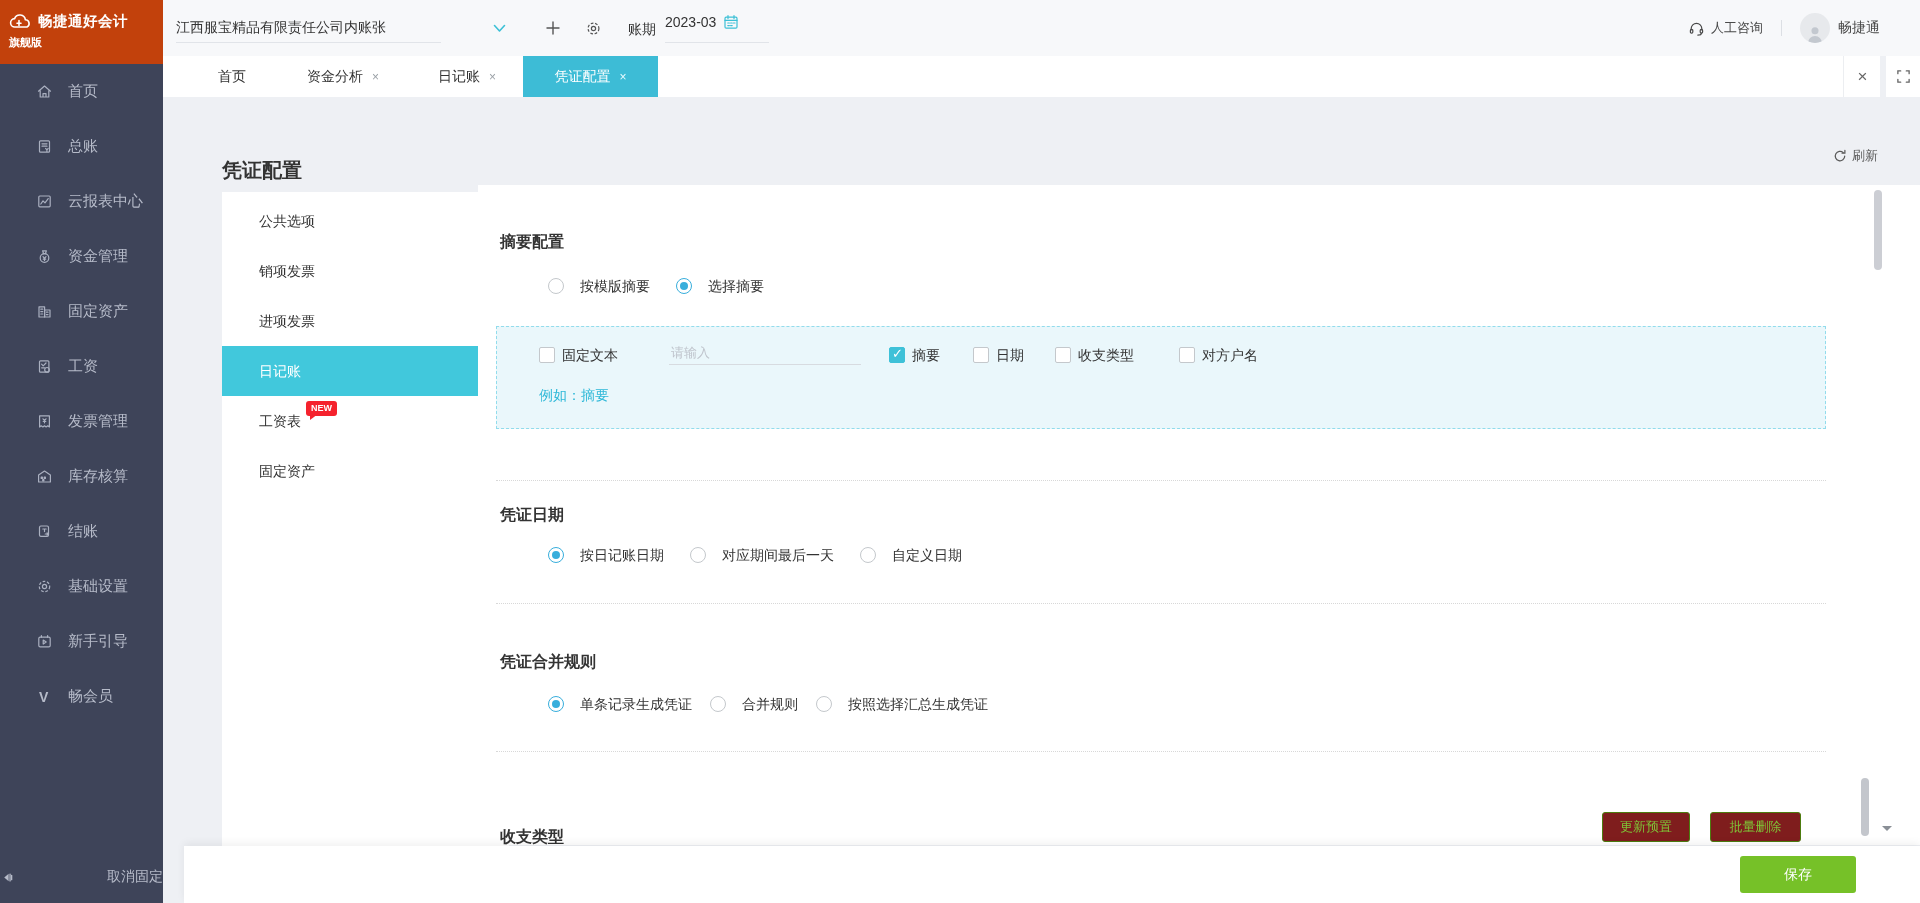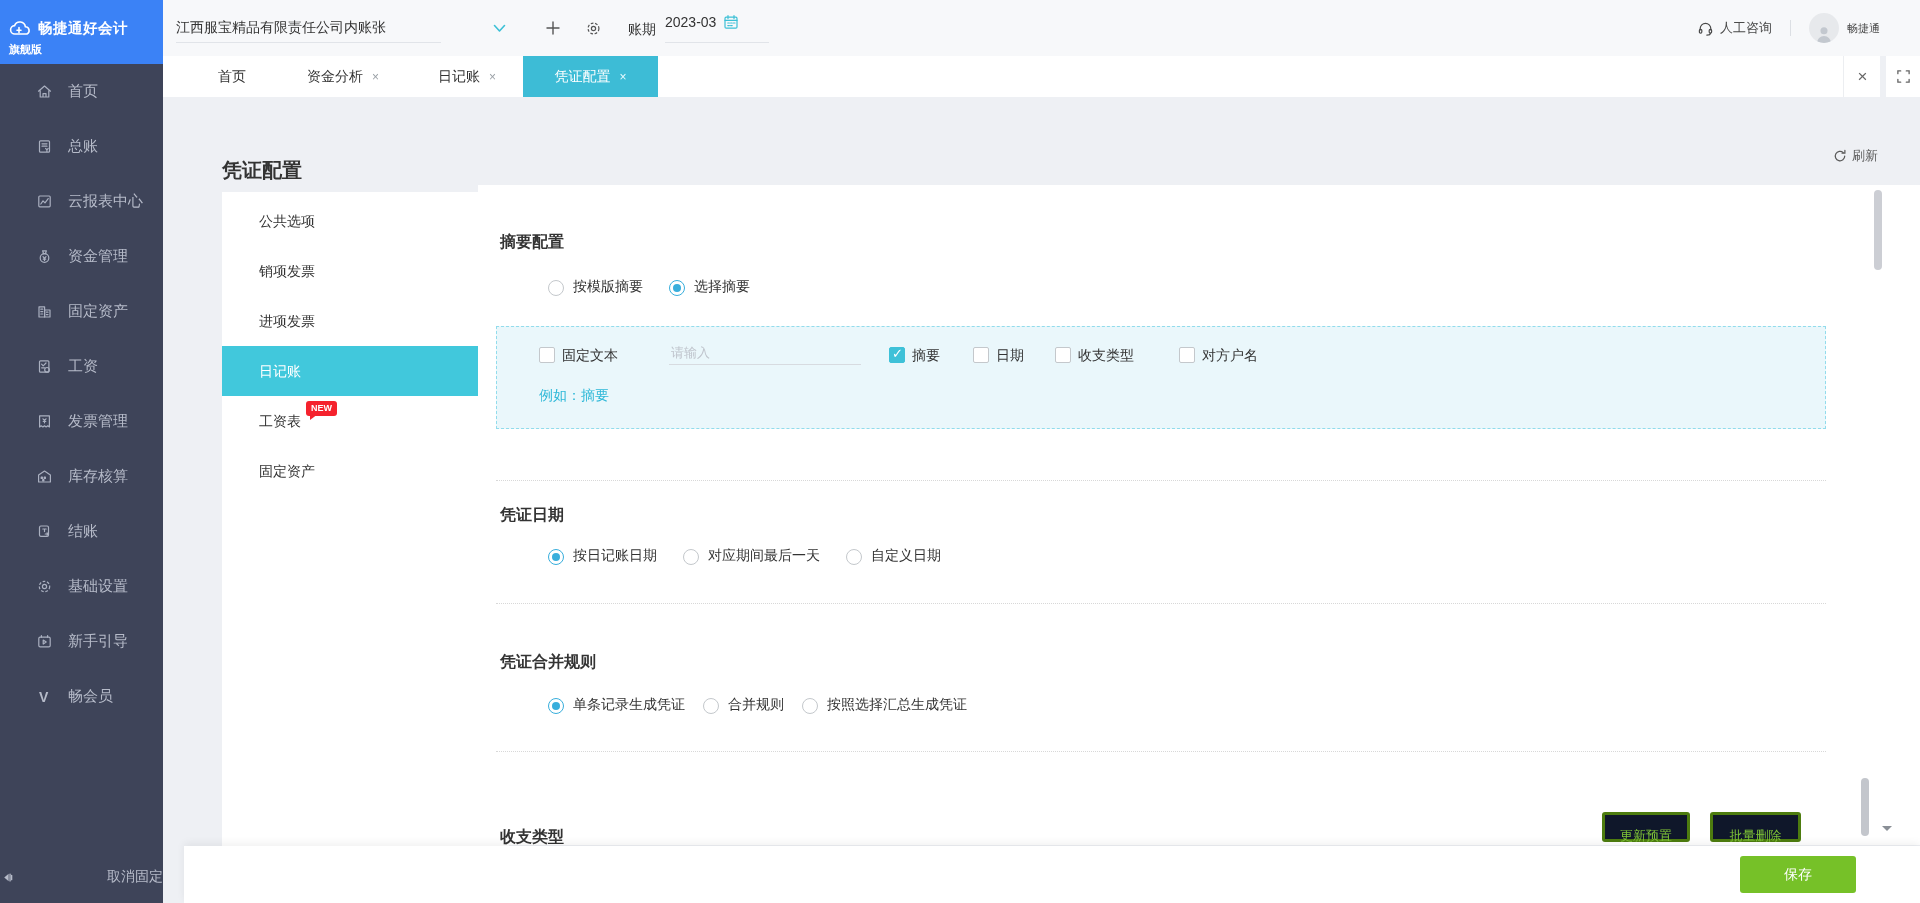--- a/index.html
+++ b/index.html
@@ -2,42 +2,42 @@
 <html><head>
 <meta charset="utf-8">
 <style>
   html,body{margin:0;padding:0}
   body{width:1920px;height:903px;position:relative;overflow:hidden;background:#eef0f4;
        font-family:"Liberation Sans","DejaVu Sans",sans-serif;color:#333;font-size:14px}
   svg{display:block}
 
   
   .sidebar{position:absolute;left:0;top:0;width:163px;height:903px;background:#3e4459}
-  .logo{position:absolute;left:0;top:0;width:170px;height:64px;background:#3b82f6;color:#fff;box-sizing:border-box;padding:19px 0 0 9px}
+  .logo{position:absolute;left:0;top:0;width:170px;height:64px;background:#c2410c;color:#fff;box-sizing:border-box;padding:12px 0 0 9px}
   .logo-row{display:flex;align-items:center;gap:5px}
   .logo-title{font-size:14.5px;font-weight:bold;letter-spacing:.5px}
   .logo-sub{font-size:11px;font-weight:bold;margin-top:4px}
   .menu{position:absolute;top:64px;left:0;right:0}
   .mitem{height:55px;display:flex;align-items:center;padding-left:36px;color:#b6bbc9;font-size:15px;cursor:pointer}
   .mitem svg,.mitem .micon{margin-right:15px;flex:0 0 auto}
   .unpin{position:absolute;bottom:10px;left:0;width:163px;height:32px;display:flex;align-items:center;justify-content:space-between;gap:4px;color:#b6bbc9;font-size:14px;cursor:pointer}
 
   
   .topbar{position:absolute;left:163px;top:0;width:1757px;height:56px;background:#f7f8fa}
   .company{position:absolute;left:13px;top:14px;width:265px;height:28px;display:flex;align-items:center;border-bottom:1px solid #e1e4e9;font-size:14px;color:#333;cursor:pointer}
   .co-chevron{position:absolute;left:330px;top:24px;cursor:pointer}
   .tb-plus{position:absolute;left:382px;top:20px;cursor:pointer}
   .tb-gear{position:absolute;left:422px;top:20px;cursor:pointer}
   .period-label{position:absolute;left:465px;top:21px;font-size:14px;color:#333}
   .period{position:absolute;left:502px;top:14px;width:104px;height:28px;display:flex;align-items:flex-start;gap:7px;border-bottom:1px solid #e1e4e9;font-size:14px;color:#333;cursor:pointer}
   .tb-right{position:absolute;right:40px;top:0;height:56px;display:flex;align-items:center}
   .help{display:flex;align-items:center;gap:6px;font-size:13px;color:#4a4a4a;cursor:pointer}
   .tb-sep{width:1px;height:16px;background:#dcdfe4;margin:0 18px}
   .avatar{width:30px;height:30px;border-radius:50%;background:#e7e9ec;display:flex;align-items:flex-end;justify-content:center;overflow:hidden;margin-right:8px}
-  .uname{font-size:11px;color:#4a4a4a;cursor:pointer}
+  .uname{font-size:14px;color:#4a4a4a;cursor:pointer}
 
   
   .tabrow{position:absolute;left:163px;top:56px;width:1757px;height:41px;background:#fff}
   .tab{position:absolute;top:0;height:41px;display:flex;align-items:center;gap:9px;font-size:14px;color:#333;cursor:pointer}
   .tab .x{font-size:12px;color:#9aa0a6;cursor:pointer}
   .tab.active{background:#3dbcd6;color:#fff;justify-content:center;padding:0 18px}
   .tab.active .x{color:#eafcff}
   .t0{left:55px}.t1{left:144px}.t2{left:275px}.t3{left:360px;width:99px}
   .wbox{position:absolute;top:0;width:37px;height:41px;background:#fff;display:flex;align-items:center;justify-content:center;cursor:pointer}
   .wbox.xb{left:1680px;border-left:1px solid #eceef1;color:#666;font-size:17px}
@@ -55,37 +55,37 @@
   .badge{position:absolute;left:84px;top:5px;background:#f5222d;color:#fff;font-size:9px;font-weight:bold;line-height:1;padding:3px 5px;border-radius:3px}
   .badge::after{content:"";position:absolute;left:4px;bottom:-4px;border:4px solid transparent;border-top-color:#f5222d;border-left-color:#f5222d;border-width:3px 4px}
   .s-chev{position:absolute;right:18px;top:21px}
 
   
   .form{position:absolute;left:478px;top:185px;width:1654px;height:660px;background:#fff;overflow:hidden}
   .sec-title{position:absolute;left:22px;font-size:16px;font-weight:bold;color:#333}
   .st1{top:47px}.st2{top:320px}.st3{top:467px}.st4{top:642px}
   .rrow{position:absolute;left:70px;display:flex;align-items:center}
   .rr1{top:93px;gap:26px}.rr2{top:362px;gap:26px}.rr3{top:511px;gap:18px}
-  .ritem{display:flex;align-items:flex-end;gap:9px;font-size:14px;color:#333;cursor:pointer}
+  .ritem{display:flex;align-items:flex-start;gap:16px;font-size:14px;color:#333;cursor:pointer}
   .radio{width:16px;height:16px;border-radius:50%;border:1px solid #c4c8cc;background:#fff;box-sizing:border-box;position:relative;flex:0 0 auto}
   .radio.on{border-color:#38aedc}
   .radio.on::after{content:"";position:absolute;left:3px;top:3px;width:8px;height:8px;border-radius:50%;background:#38aedc}
   .bluepanel{position:absolute;left:18px;top:141px;width:1330px;height:103px;background:#eaf7fb;border:1px dashed #92dcec;box-sizing:border-box}
   .cbitem{position:absolute;display:flex;align-items:flex-start;gap:7px;font-size:14px;color:#333;cursor:pointer}
   .cb{width:16px;height:16px;border:1px solid #c4c8cc;border-radius:2px;background:#fff;box-sizing:border-box;position:relative;flex:0 0 auto}
   .cb.on{background:#3ec1d8;border-color:#3ec1d8}
   .cb.on::after{content:"✓";position:absolute;left:2px;top:-2px;color:#fff;font-size:13px;font-weight:bold}
   .pc0{left:42px;top:20px}.pc1{left:392px;top:20px}.pc2{left:476px;top:20px}.pc3{left:558px;top:20px}.pc4{left:682px;top:20px}
   .p-input{position:absolute;left:172px;top:14px;width:188px}
   .p-input input{width:100%;border:none;border-bottom:1px solid #d7dbe0;background:transparent;font-size:13px;color:#333;padding:4px 2px;outline:none;font-family:inherit}
   .p-input input::placeholder{color:#bfc4cc}
   .p-example{position:absolute;left:42px;top:60px;font-size:14px;color:#2eb8d8}
   .divid{position:absolute;left:18px;width:1330px;border-top:1px dotted #d8d8d8}
   .d1{top:295px}.d2{top:418px}.d3{top:566px}
-  .gbtn{position:absolute;top:627px;height:30px;border:3px solid #4d7c0f;color:#7fc437;background:#0f172a;border-radius:3px;font-size:13px;font-family:inherit;cursor:pointer;padding:12px 12px;box-sizing:border-box}
+  .gbtn{position:absolute;top:627px;height:30px;border:1px solid #4d7c0f;color:#7fc437;background:#7f1d1d;border-radius:3px;font-size:13px;font-family:inherit;cursor:pointer;padding:4px 12px;box-sizing:border-box}
   .gb1{left:1124px;width:88px}.gb2{left:1232px;width:91px}
 
   
   .sb-thumb{position:absolute;width:8px;border-radius:4px;background:#ccced4}
   .sbA{left:1874px;top:190px;height:80px}
   .sbB{left:1861px;top:778px;height:58px;background:#c3c6cc}
   .sb-arrow{position:absolute;left:1882px;top:826px;width:0;height:0;border:5px solid transparent;border-top-color:#8a8f96}
 
   
   .footer{position:absolute;left:184px;top:846px;width:1736px;height:57px;background:#fff;box-shadow:0 -3px 8px rgba(0,0,0,.06)}

